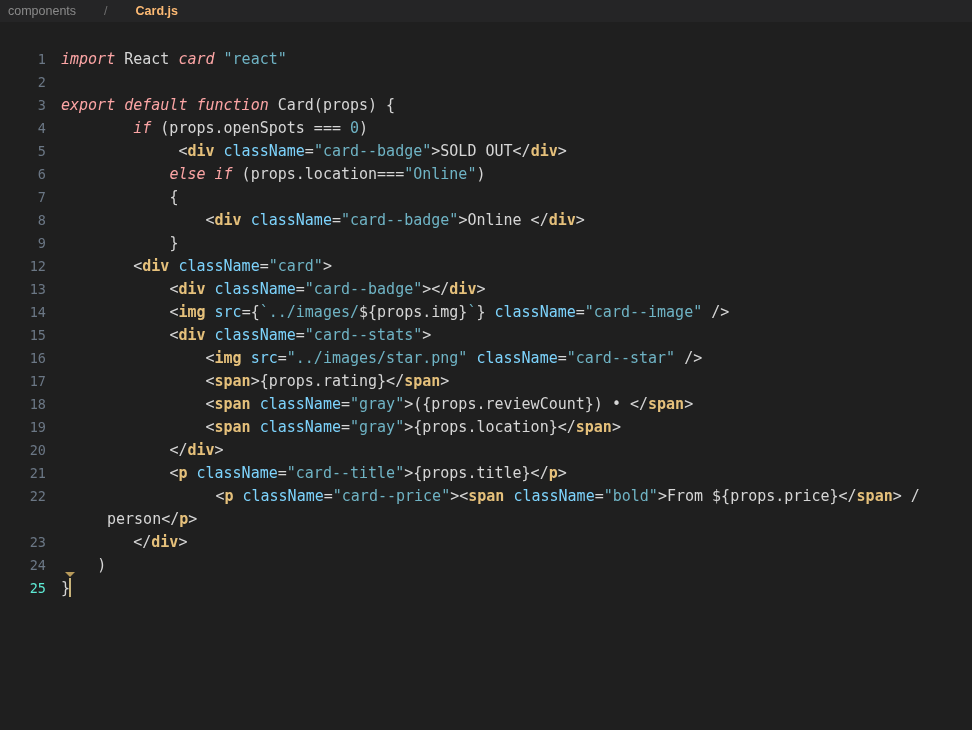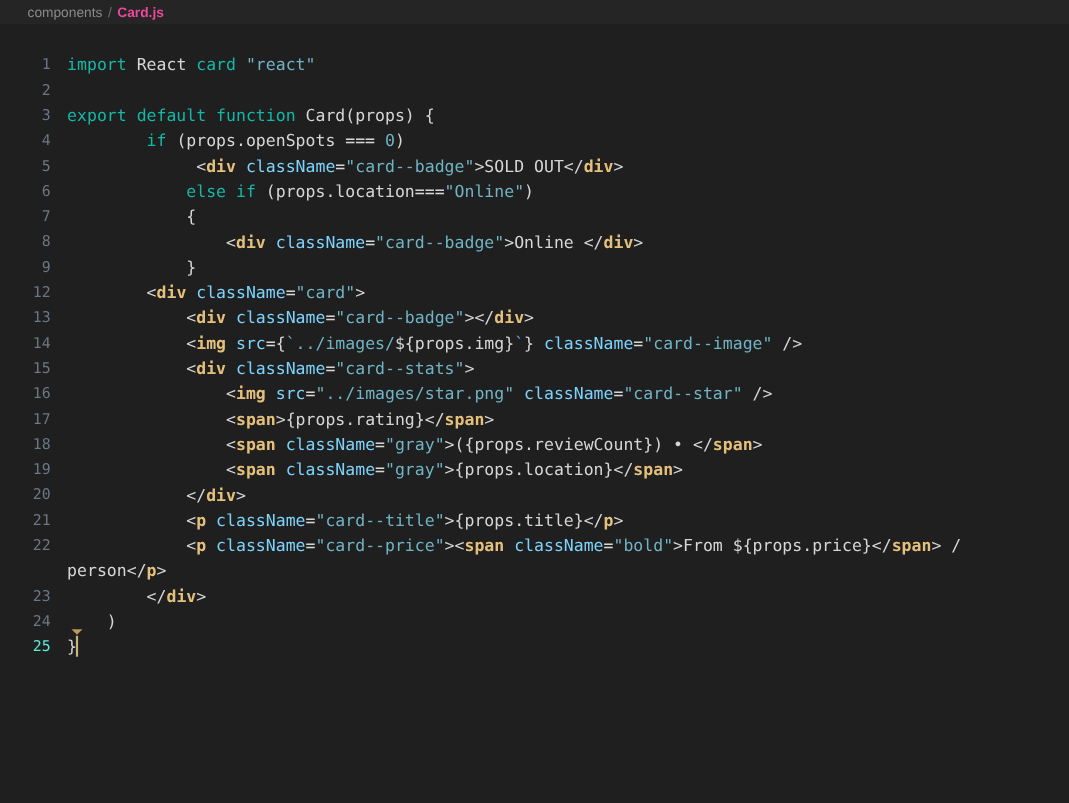--- a/index.html
+++ b/index.html
@@ -23,36 +23,37 @@
     flex-direction: column;
     position: relative;
   }
 
   
   .breadcrumb {
     height: 22px;
     background: #252526;
     display: flex;
     align-items: center;
-    padding: 0 0 0 25px;
+    padding: 0 0 0 8px;
     font-family: "Liberation Sans", sans-serif;
     font-size: 12.5px;
     line-height: 22px;
     flex: 0 0 auto;
     user-select: none;
+    gap: 23px;
   }
   .crumb-folder {
     color: #8a8a8a;
   }
   .crumb-sep {
     color: #6e6e6e;
     padding: 0 5px;
   }
   .crumb-file {
-    color: #ec4899;
+    color: #fdba74;
     font-weight: bold;
   }
 
   
   .editor {
     flex: 1 1 auto;
     position: relative;
     background: #1f1f1f;
     padding-top: 26px;
     box-sizing: border-box;
@@ -65,21 +66,21 @@
     font-size: 15px;
     line-height: 23px;
   }
 
   .row {
     display: flex;
     height: 23px;
     align-items: flex-start;
     position: relative;
   }
-  .row.tall { height: 46px; }
+  .row.tall { height: 46px; gap: 46px; }
 
   .gutter {
     flex: 0 0 46px;
     width: 46px;
     text-align: right;
     color: #6b7785;
     font-size: 13.5px;
     line-height: 23px;
     padding-right: 0;
     user-select: none;
@@ -91,21 +92,21 @@
   .code {
     flex: 1 1 auto;
     padding-left: 15px;
     white-space: pre-wrap;
     color: #d4d4d4;
     line-height: 23px;
     tab-size: 4;
   }
 
   
-  .t-kw       { color: #14b8a6; }   
+  .t-kw       { color: #fca5a5; font-style: italic; }   
   .t-plain    { color: #d6d6d6; }
   .t-str      { color: #6fb3c4; }   
   .t-num      { color: #6fb3c4; }
   .t-tag      { color: #e5c07b; font-weight: bold; }   
   .t-attr     { color: #7dd3fc; }
 
   
   .cursor {
     display: inline-block;
     width: 2px;

